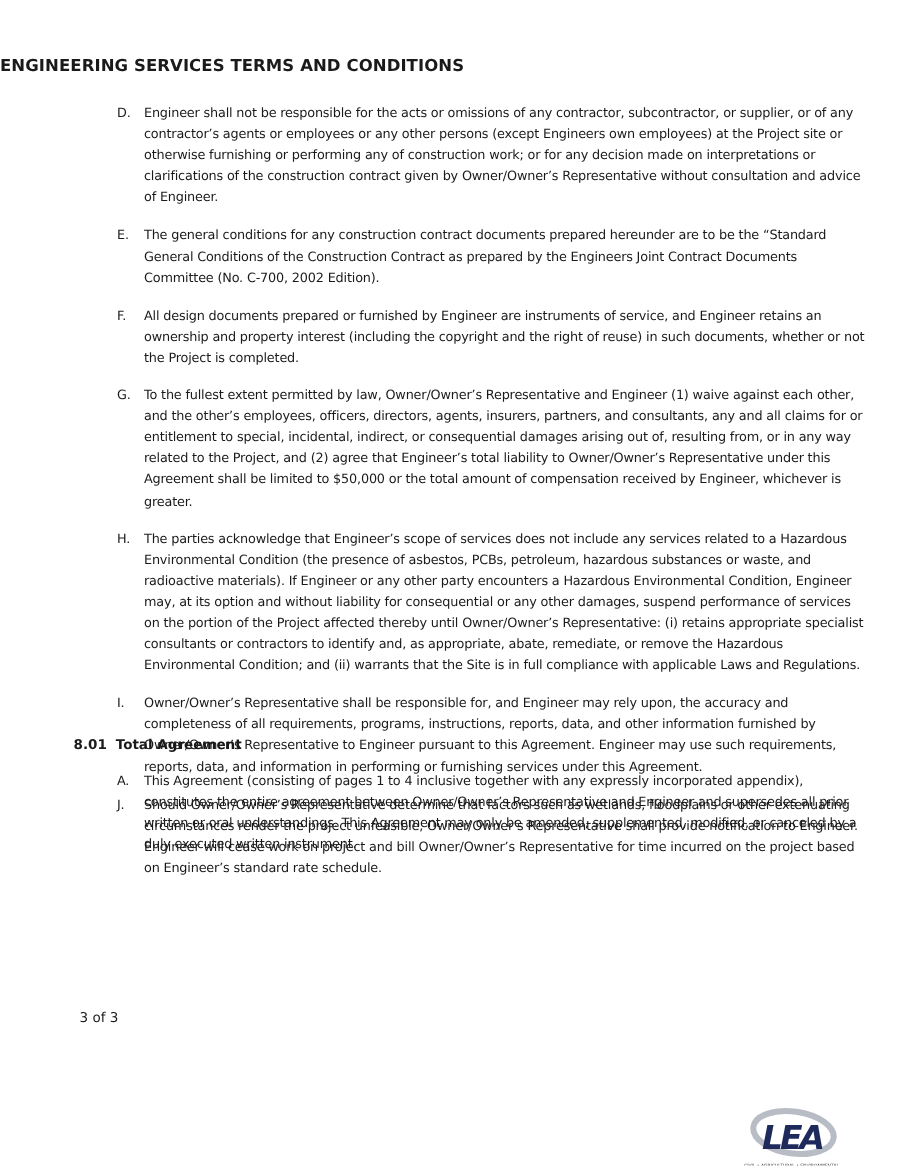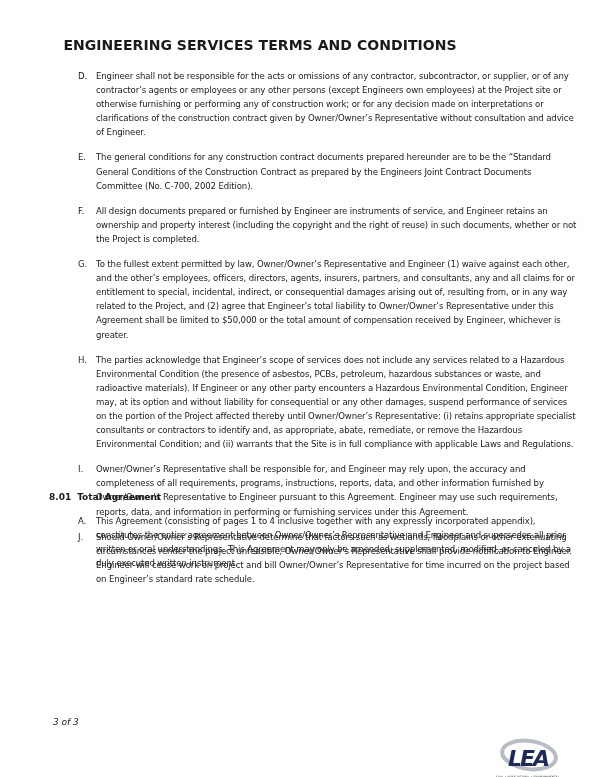--- a/index.html
+++ b/index.html
@@ -1,26 +1,26 @@
 <!DOCTYPE html>
 <html><head>
 <meta charset="utf-8">
 <style>
   html, body { margin: 0; padding: 0; background: #ffffff; }
   body { width: 600px; height: 777px; position: relative; overflow: hidden;
          font-family: "DejaVu Sans", sans-serif; color: #1a1a1a; }
-  .title { position: absolute; top: 37px; left: 0; width: 520px; text-align: center;
-           font-weight: bold; font-size: 14px; letter-spacing: 0.05px; }
+  .title { position: absolute; top: 37px; left: 0; width: 520px; 
+           font-weight: bold; font-size: 11px; letter-spacing: 0.05px; }
   .items { position: absolute; left: 78px; width: 500px; }
   .item { position: relative; padding-left: 18px; font-size: 8.55px; line-height: 14.1px;
           margin-bottom: 11px; letter-spacing: -0.12px; }
   .item .lbl { position: absolute; left: 0; top: 0; }
   .section { position: absolute; left: 32px; top: 492px; font-weight: bold; font-size: 9px; margin-left: 17px; }
   .section .num { display: inline-block; width: 25px; }
-  .footer-page { position: absolute; left: 53px; top: 717px; font-size: 9px; font-style: italic; }
+  .footer-page { position: absolute; left: 53px; top: 674px; font-size: 9px; }
   .logo { position: absolute; left: 495px; top: 738px; width: 72px; height: 44px; }
 </style>
 </head>
 <body>
 
 <div class="title">ENGINEERING SERVICES TERMS AND CONDITIONS</div>
 
 <div class="items" style="top:69px;">
   <div class="item">
     <span class="lbl">D.</span>

